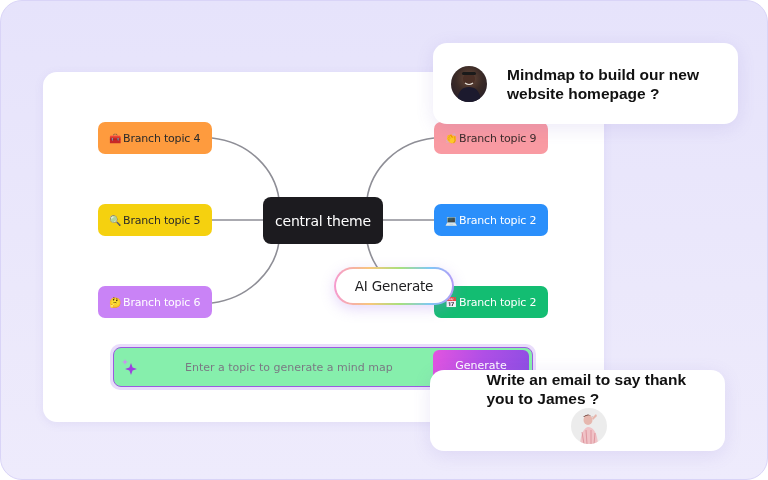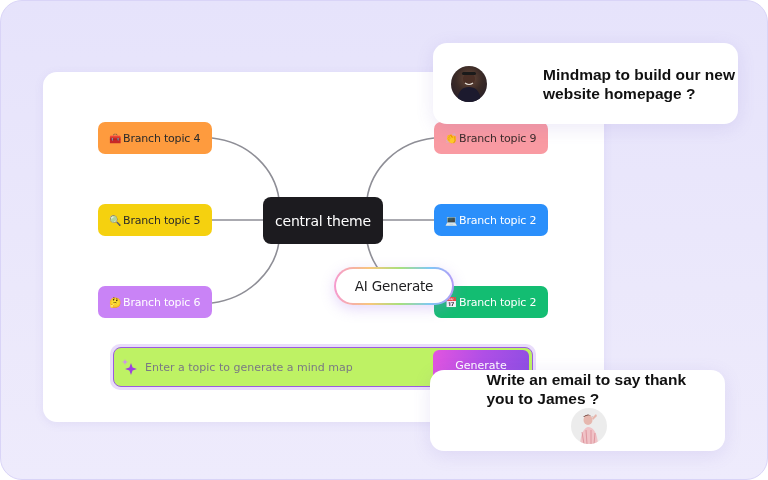--- a/index.html
+++ b/index.html
@@ -46,42 +46,42 @@
       width: 100%; height: 100%; border-radius: 17px; background: #ffffff;
       display: flex; align-items: center; justify-content: center;
       font-family: "DejaVu Sans", sans-serif; font-size: 13.5px; color: #1d1d1f; letter-spacing: -0.2px;
     }
 
     .prompt-wrap {
       position: absolute; left: 110px; top: 344px; width: 426px; height: 46px;
       border-radius: 10px; background: #e9dcfb; padding: 3px;
     }
     .prompt {
-      width: 100%; height: 100%; border: 1.5px solid #9b5be0; border-radius: 8px; background: #bef264;
-      display: flex; align-items: center; position: relative;
+      width: 100%; height: 100%; border: 1.5px solid #9b5be0; border-radius: 8px; background: #86efac;
+      display: flex; align-items: center; position: relative; gap: 40px;
     }
     .prompt .spark { width: 20px; margin-left: 7px; display: flex; align-items: center; }
     .prompt input {
       border: none; outline: none; background: transparent; flex: 1; margin-left: 4px;
       font-family: "DejaVu Sans", sans-serif; font-size: 11px; color: #6d6d75;
     }
     .prompt input::placeholder { color: #7a7a83; }
     .gen-btn {
       position: absolute; right: 3px; top: 2px; width: 96px; height: 32px; border-radius: 6px;
       background: linear-gradient(100deg, #e255e0 0%, #b04fe6 50%, #8e4ee3 100%);
       color: #ffffff; border: none; font-family: "DejaVu Sans", sans-serif; font-size: 11px;
       display: flex; align-items: center; justify-content: center; padding-bottom: 2px;
     }
 
     .bubble {
       position: absolute; background: #ffffff; border-radius: 14px;
       box-shadow: 0 4px 18px rgba(120,100,200,0.14);
       display: flex; align-items: center;
     }
-    .bubble-top { left: 433px; top: 43px; width: 305px; height: 81px; gap: 36px; }
+    .bubble-top { left: 433px; top: 43px; width: 305px; height: 81px; }
     .bubble-bottom { left: 430px; top: 370px; width: 295px; height: 81px; flex-direction: column; }
     .bubble .text {
       font-family: "Liberation Sans", sans-serif; font-weight: bold; font-size: 15.5px;
       line-height: 19px; color: #111111;
     }
     .bubble-top .avatar { margin-left: 18px; }
     .bubble-top .text { margin-left: 20px; width: 220px; }
     .bubble-bottom .text { margin-left: 18px; width: 200px; }
     .bubble-bottom .avatar { margin-left: 23px; }
 

